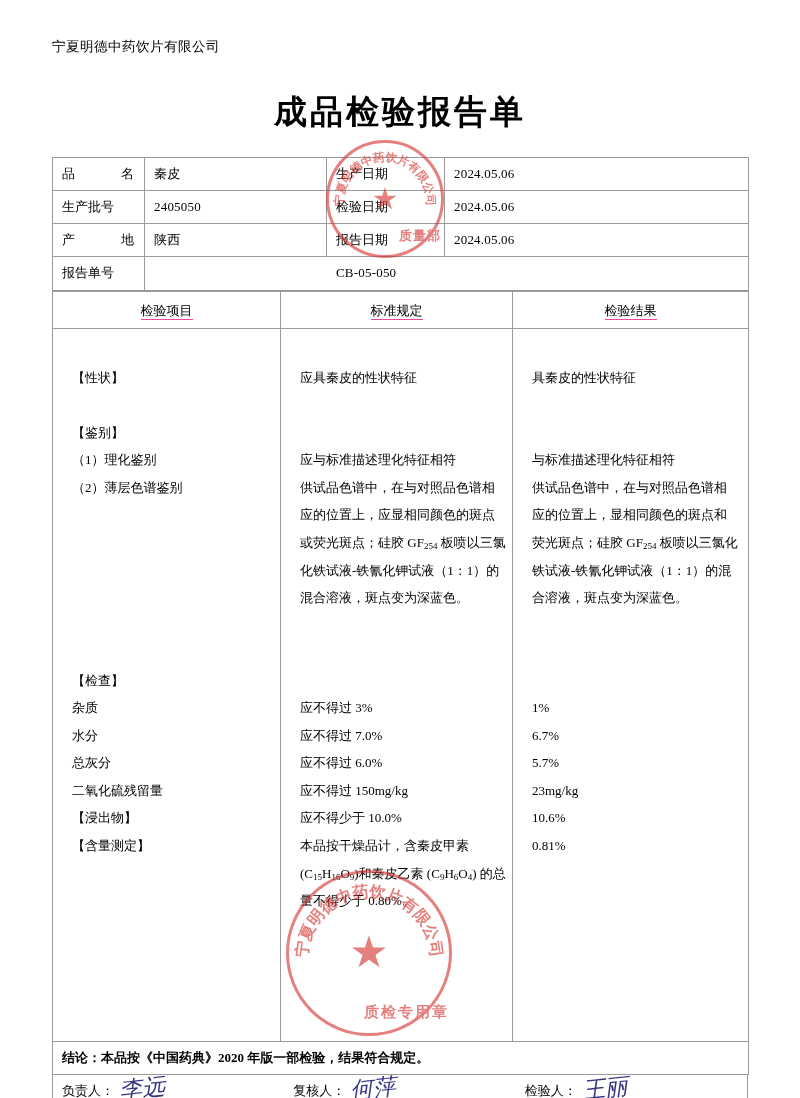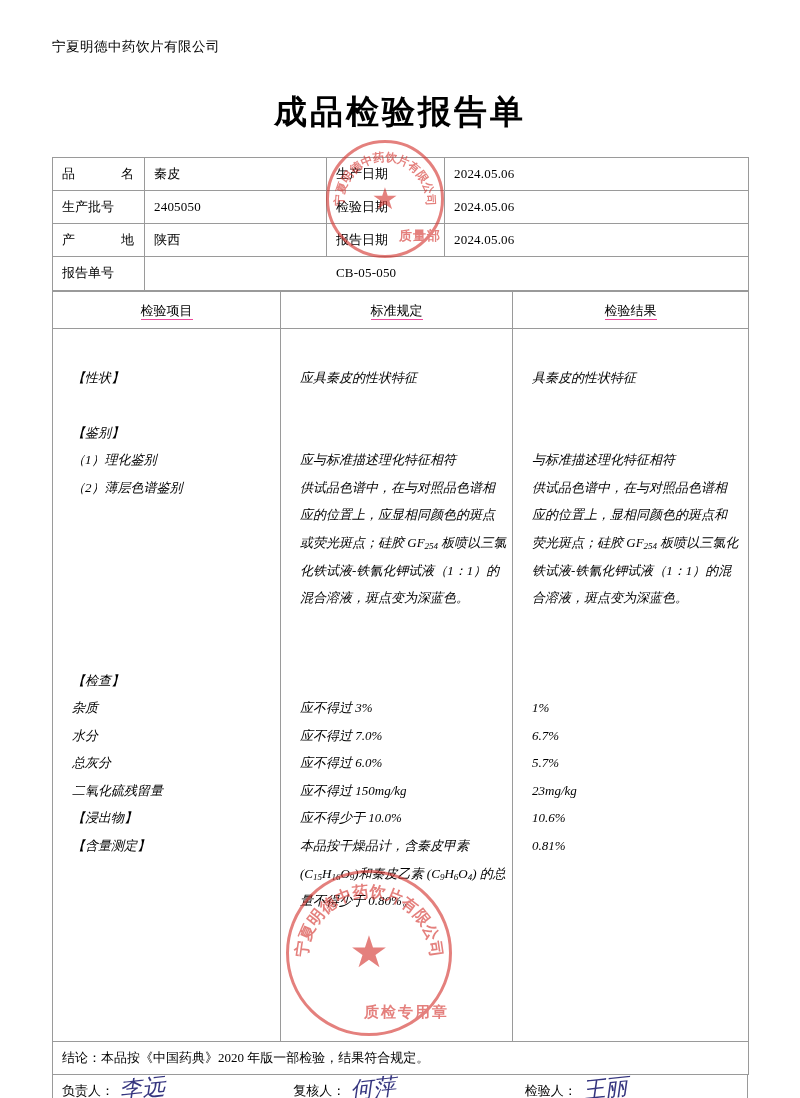--- a/index.html
+++ b/index.html
@@ -73,21 +73,20 @@
     padding-bottom: 7px !important;
   }
   .hdr-cell span {
     border-bottom: 1px solid #ec4899;
     padding-bottom: 1px;
   }
   .sec-body td {
     border: 1px solid #9a9a9a;
     vertical-align: top;
     padding: 0;
-    font-style: italic;
   }
   .colblock {
     padding: 8px 10px 10px 10px;
     font-size: 13px;
     line-height: 2.12;
     min-height: 700px;
     box-sizing: border-box;
   }
   .colblock .blank {
     height: 21px;
@@ -95,20 +94,21 @@
   .colblock div.l {
     white-space: nowrap;
   }
   sub {
     font-size: 9px;
     vertical-align: -2px;
   }
   .concl td {
     font-size: 13px;
     padding: 7px 9px;
+    font-weight: bold;
   }
   .sign-row {
     display: flex;
     align-items: flex-start;
     border: 1px solid #9a9a9a;
     border-top: none;
     font-size: 13px;
     height: 48px;
     box-sizing: border-box;
   }

